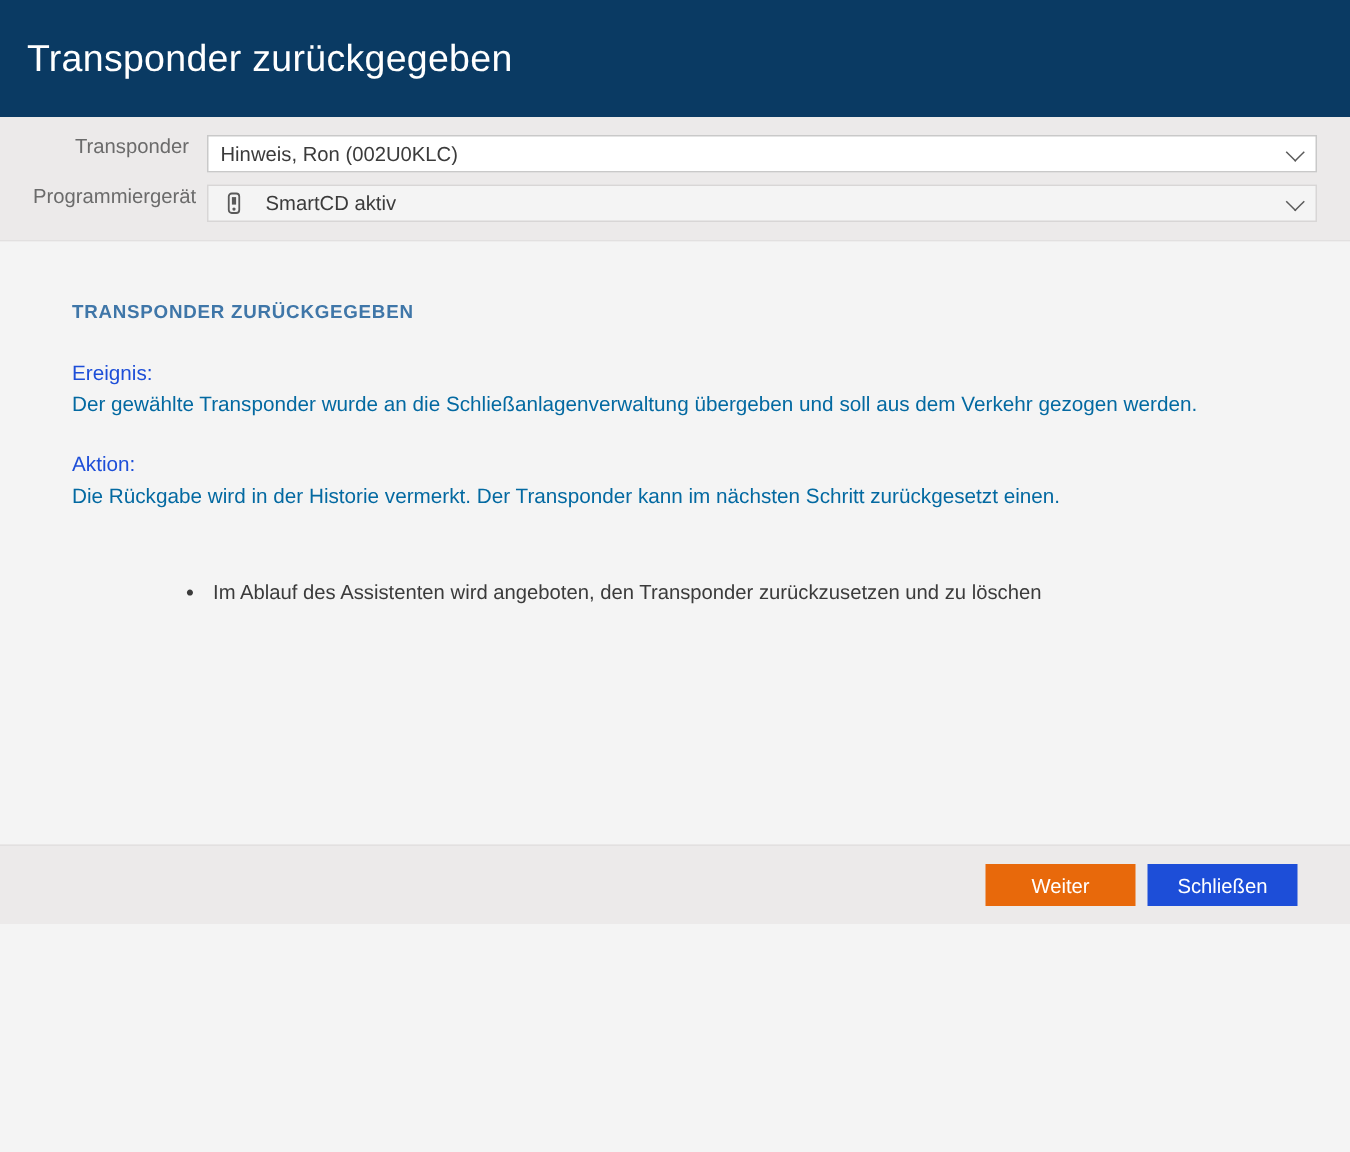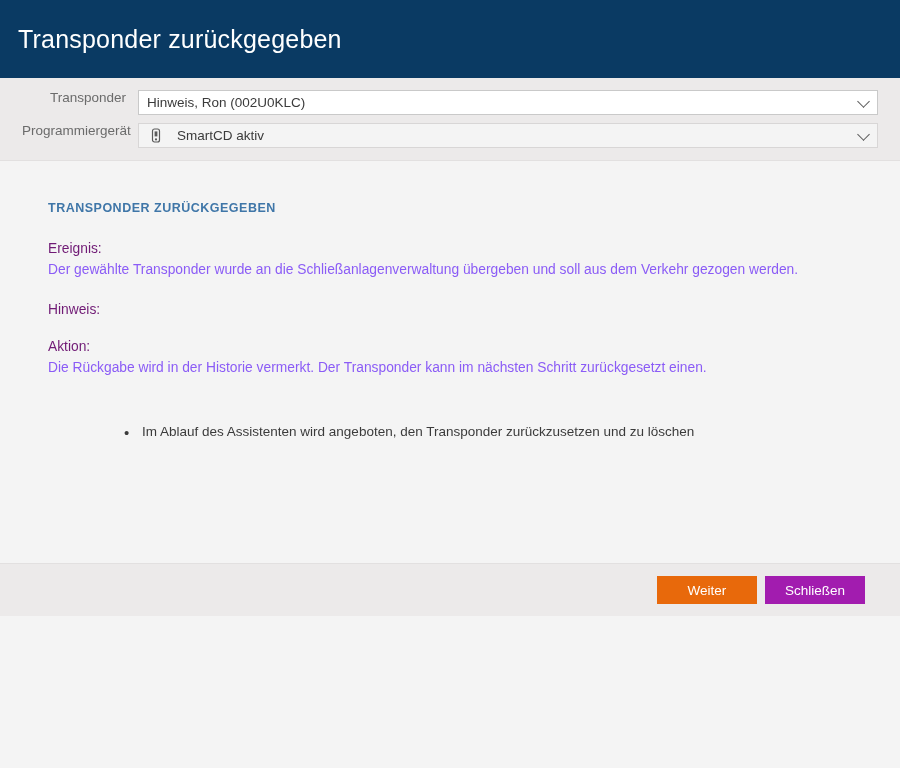--- a/index.html
+++ b/index.html
@@ -118,26 +118,26 @@
     font-size: 12.5px;
     letter-spacing: 0.5px;
     font-weight: 700;
     margin-bottom: 26px;
   }
   .para-block {
     margin-bottom: 22px;
   }
   .para-label {
     font-size: 13.8px;
-    color: #701a75;
+    color: #1d4ed8;
     margin-bottom: 5px;
   }
   .para-text {
     font-size: 13.8px;
-    color: #8b5cf6;
+    color: #0369a1;
     line-height: 1.35;
   }
   .bullet-list {
     margin: 46px 0 0 0;
     padding: 0;
     list-style: none;
   }
   .bullet-item {
     position: relative;
     padding-left: 22px;
@@ -171,21 +171,21 @@
     height: 28px;
     min-width: 100px;
     border: none;
     font-size: 13.5px;
     color: #ffffff;
     cursor: pointer;
     font-family: "Liberation Sans", sans-serif;
     padding: 0 14px;
   }
   .btn-primary { background: #e8690b; }
-  .btn-secondary { background: #a21caf; }
+  .btn-secondary { background: #1d4ed8; }
 </style>
 </head>
 <body>
 
 <div class="window">
 
   <div class="titlebar">
     <div class="titlebar-title">Transponder zurückgegeben</div>
   </div>
 
@@ -219,21 +219,20 @@
   <div class="content">
 
     <div class="section-heading">TRANSPONDER ZURÜCKGEGEBEN</div>
 
     <div class="para-block">
       <div class="para-label">Ereignis:</div>
       <div class="para-text">Der gewählte Transponder wurde an die Schließanlagenverwaltung übergeben und soll aus dem Verkehr gezogen werden.</div>
     </div>
 
     <div class="para-block">
-      <div class="para-label">Hinweis:</div>
     </div>
 
     <div class="para-block">
       <div class="para-label">Aktion:</div>
       <div class="para-text">Die Rückgabe wird in der Historie vermerkt. Der Transponder kann im nächsten Schritt zurückgesetzt einen.</div>
     </div>
 
     <ul class="bullet-list">
       <li class="bullet-item">Im Ablauf des Assistenten wird angeboten, den Transponder zurückzusetzen und zu löschen</li>
     </ul>

